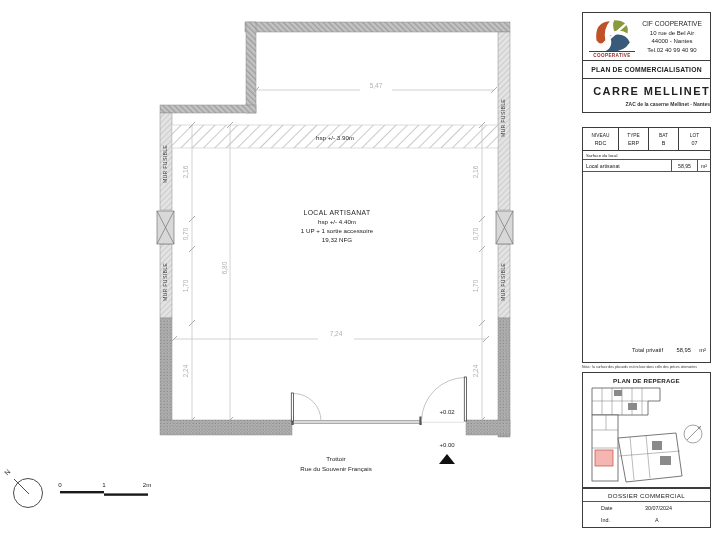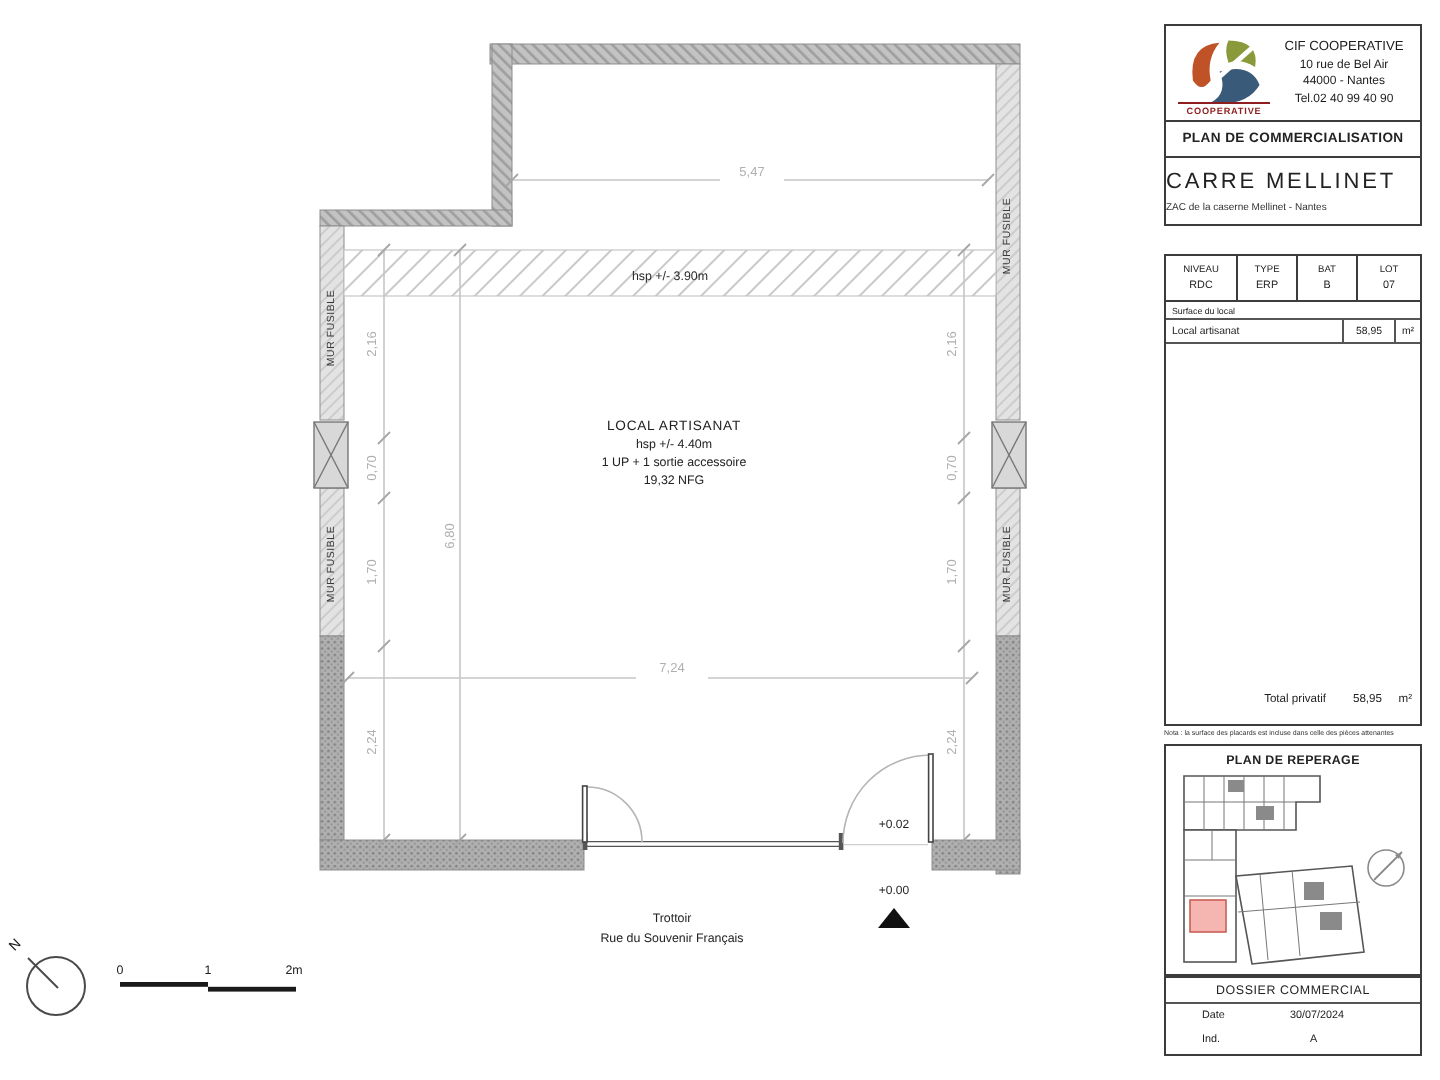--- a/index.html
+++ b/index.html
@@ -12,21 +12,21 @@
   .tbbox{position:absolute;left:582px;width:129px;border:1px solid #3c3c3c;box-sizing:border-box;background:#fff;}
   #boxHeader{top:12px;height:101px;}
   .hdr-top{position:relative;height:48px;border-bottom:1px solid #3c3c3c;box-sizing:border-box;}
   .logo{position:absolute;left:9px;top:5px;width:40px;height:40px;}
   .logo-caption{position:absolute;left:6px;top:38px;width:46px;text-align:center;
     font-size:4.6px;letter-spacing:.4px;color:#8f1f1f;font-weight:bold;border-top:1px solid #8f1f1f;padding-top:1px;}
   .coinfo{position:absolute;left:52px;top:6px;width:74px;text-align:center;font-size:6px;line-height:1.45;color:#1c1c1c;}
   .coinfo .coname{font-size:6.6px;}
   .hdr-mid{height:18px;border-bottom:1px solid #3c3c3c;box-sizing:border-box;display:flex;align-items:center;justify-content:center;
     font-size:6.8px;font-weight:bold;letter-spacing:.2px;}
-  .hdr-proj{text-align:left;}
+  .hdr-proj{text-align:right;font-weight:bold;}
   .projname{font-size:11px;letter-spacing:1.4px;margin-top:6px;}
   .projloc{font-size:5px;margin-top:4px;color:#333;}
   #boxTable{top:127px;height:236px;}
   .ir-head{display:flex;height:23px;border-bottom:1px solid #3c3c3c;box-sizing:border-box;}
   .ir-cell{border-right:1px solid #3c3c3c;box-sizing:border-box;display:flex;flex-direction:column;align-items:center;justify-content:center;gap:2px;}
   .ir-cell:last-child{border-right:none;}
   .ir-cell .lab{font-size:4.8px;color:#222;}
   .ir-cell .val{font-size:5.4px;color:#222;}
   .c1{width:36px;}.c2{width:30px;}.c3{width:30px;}.c4{flex:1;}
   .surf-head{font-size:4.4px;color:#222;padding:2px 0 1px 3px;border-bottom:1px solid #555;}

